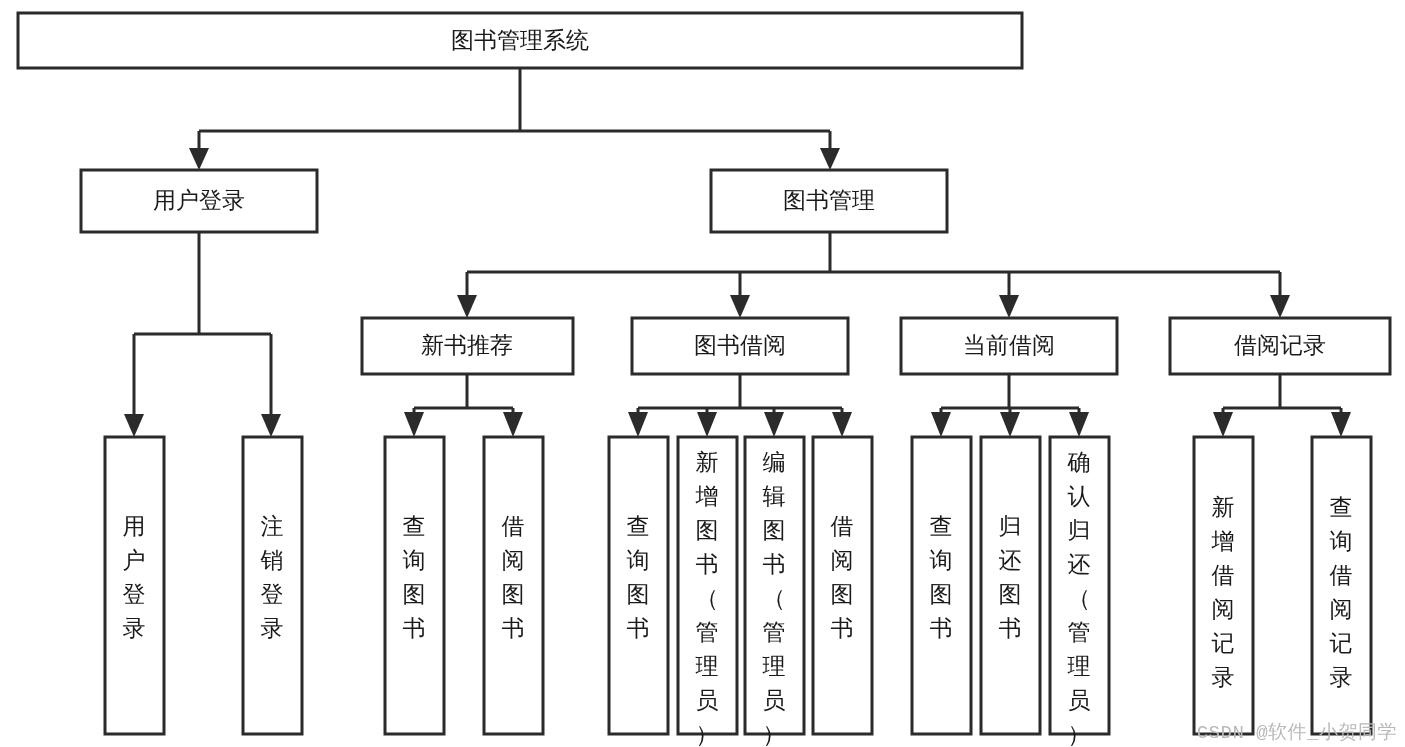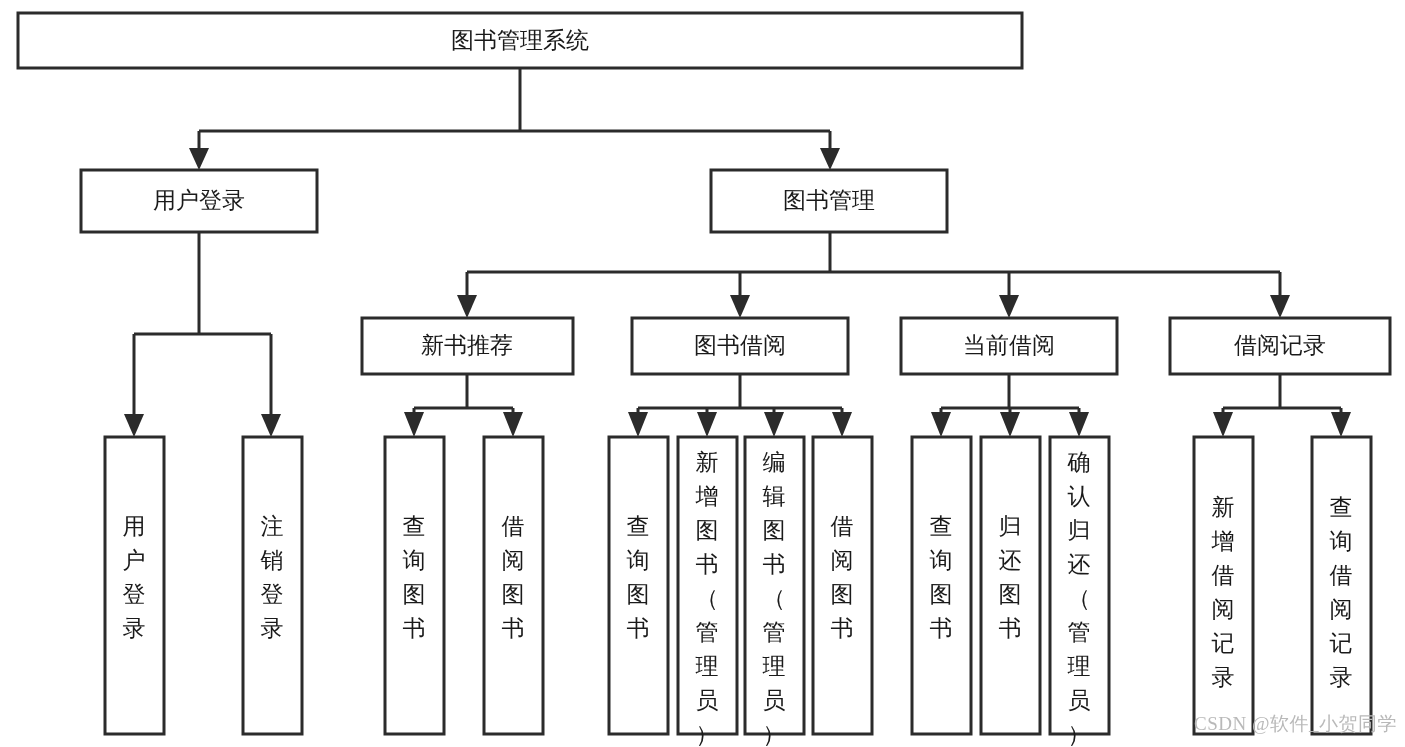--- a/index.html
+++ b/index.html
@@ -45,22 +45,22 @@
   }
   .node-label-vertical {
     fill: #1a1a1a;
     font-family: "Liberation Sans", "DejaVu Sans", sans-serif;
     font-size: 23px;
     text-anchor: middle;
   }
   .watermark {
     position: absolute;
     right: 8px;
-    bottom: 10px;
-    font-family: Liberation Serif, serif;
+    bottom: 2px;
+    font-family: Liberation Mono, monospace;
     font-size: 19px;
     color: #b9b9b9;
     white-space: nowrap;
     letter-spacing: 0.5px;
     pointer-events: none;
   }
 </style>
 </head>
 <body>
 

